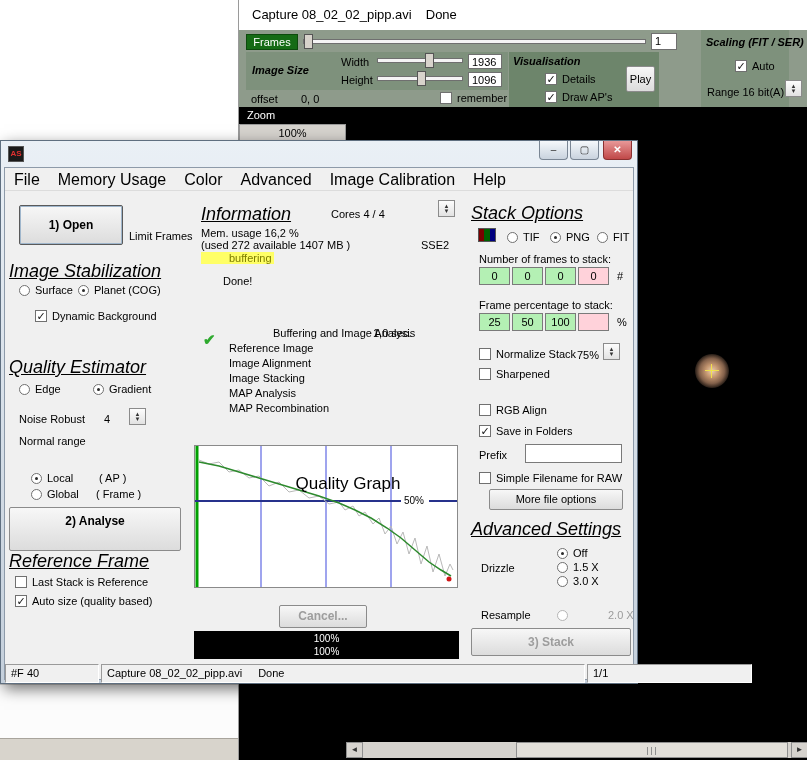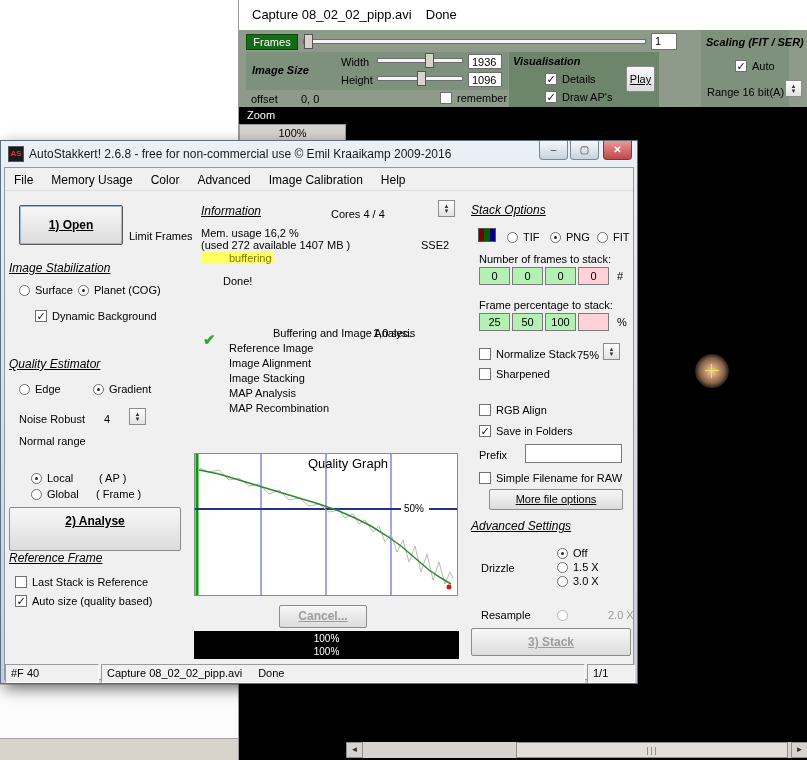--- a/index.html
+++ b/index.html
@@ -20,21 +20,21 @@
   .valbox { position:absolute; background:#fff; border:1px solid #6f6f6f; font-size:11px; line-height:15px; padding-left:3px; }
   .panel-olive { position:absolute; background:#7e917c; }
   .panel-dark  { position:absolute; background:#6d856b; }
   .ital-hdr-cap { font-style:italic; font-weight:bold; font-size:11px; color:#000; }
   .cb, .rb { position:absolute; display:flex; align-items:center; gap:5px; height:14px; white-space:nowrap; }
   .cb .box { width:12px; height:12px; background:#fff; border:1px solid #707070; font-size:11px; line-height:10px; text-align:center; color:#111; flex:0 0 auto; }
   .rb .dot { width:11px; height:11px; border-radius:50%; background:#fff; border:1px solid #707070; position:relative; flex:0 0 auto; }
   .rb.sel .dot::after { content:""; position:absolute; inset:3px; border-radius:50%; background:#2b2b2b; }
   .rb.dis .dot { border-color:#b5b5b5; }
   .rb.dis span { color:#9b9b9b; }
-  .btn { position:absolute; background:linear-gradient(#f7f7f7,#dcdcdc); border:1px solid #8b8b8b; border-radius:2px; text-align:center; font-size:12px; color:#000;text-decoration:underline; }
+  .btn { position:absolute; background:linear-gradient(#f7f7f7,#dcdcdc); border:1px solid #8b8b8b; border-radius:2px; text-align:center; font-size:12px; color:#000; }
   .btn.dis { color:#9d9d9d; }
   .spinner { position:absolute; width:17px; height:17px; background:linear-gradient(#fdfdfd,#e2e2e2); border:1px solid #8b8b8b; display:flex; flex-direction:column; align-items:center; justify-content:center; font-size:6px; line-height:5px; color:#333; }
   .zoom-strip { position:absolute; left:0; top:107px; width:107px; height:17px; background:#000; color:#fff; line-height:17px; padding-left:8px; }
   .zoom-val { position:absolute; left:0; top:124px; width:107px; height:17px; background:#d6d3ce; color:#000; text-align:center; line-height:17px; border:1px solid #9a9a9a; }
   .planet { position:absolute; left:456px; top:354px; width:34px; height:34px; border-radius:50%;
     background:radial-gradient(circle, #ecd0b0 0%, #c49670 26%, #82604a 52%, rgba(70,52,40,.45) 72%, rgba(0,0,0,0) 100%); }
   .cross-h { position:absolute; left:466px; top:370px; width:14px; height:1px; background:#f0e24a; }
   .cross-v { position:absolute; left:472px; top:364px; width:1px; height:14px; background:#f0e24a; }
   .hscroll { position:absolute; left:107px; top:742px; width:462px; height:16px; background:#d6d3ce; }
   .hs-arrow { position:absolute; top:0; width:17px; height:16px; background:#d6d3ce; border:1px solid #8f8f8f; text-align:center; line-height:14px; font-size:8px; color:#333; }
@@ -51,29 +51,29 @@
     background:linear-gradient(#eaf0f6,#c4cfdb); border:1px solid #5f6f80; box-shadow:4px 5px 14px rgba(0,0,0,.55); }
   .as-body { position:absolute; left:3px; top:26px; right:3px; bottom:3px; background:#f0f0f0; border:1px solid #8d9aa9; }
   .as-titlebar { position:absolute; left:0; top:0; width:100%; height:26px; }
   .as-icon { position:absolute; left:7px; top:5px; width:16px; height:16px; background:#1a1a1a; border:1px solid #555;
     color:#e03030; font-size:8px; font-weight:bold; text-align:center; line-height:14px; }
   .as-titletext { position:absolute; left:28px; top:6px; font-size:12px; color:#1a1a1a; white-space:nowrap; }
   .winbtn { position:absolute; top:0; width:29px; height:19px; border:1px solid #7a8694; border-top:none; border-radius:0 0 4px 4px;
     background:linear-gradient(#f5f8fb,#c9d3de); text-align:center; line-height:17px; font-size:10px; color:#333; }
   .winbtn.close { background:linear-gradient(#e89898,#c04848); color:#fff; font-weight:bold; border-color:#8a3030; }
   .as-menubar { position:absolute; left:4px; top:28px; right:4px; height:22px; background:#f0f0f0; border-bottom:1px solid #dcdcdc; display:flex; align-items:center; }
-  .menu-item { padding:3px 9px; font-size:12px; color:#000; }
-  .sec-hdr { position:absolute; font-style:italic; font-size:12px; text-decoration:underline; color:#000; white-space:nowrap; }
+  .menu-item { padding:3px 9px; font-size:16px; color:#000; }
+  .sec-hdr { position:absolute; font-style:italic; font-size:18px; text-decoration:underline; color:#000; white-space:nowrap; }
   .lbl { position:absolute; font-size:11px; color:#000; white-space:nowrap; }
   .hl-buffering { position:absolute; background:#ffff66; color:#7d7d00; padding:0 2px; font-size:11px; }
   .check { position:absolute; color:#2faa2f; font-size:15px; font-weight:bold; }
-  .graph-wrap { position:absolute; left:193px; top:312px; width:264px; height:143px; background:#fff; border:1px solid #8a8a8a; }
-  .graph-title { position:absolute; left:193px; top:315px; width:308px; text-align:center; font-size:13px; color:#000; }
+  .graph-wrap { position:absolute; left:193px; top:304px; width:264px; height:143px; background:#fff; border:1px solid #8a8a8a; }
+  .graph-title { position:absolute; left:193px; top:333px; width:308px; text-align:center; font-size:17px; color:#000; }
   .progress-black { position:absolute; left:193px; top:490px; width:265px; height:28px; background:#000; color:#fff; font-size:10px; text-align:center; line-height:13px; padding-top:1px; }
-  .statusbar { position:absolute; left:4px; top:523px; width:630px; height:19px; display:flex; gap:2px; }
+  .statusbar { position:absolute; left:4px; top:523px; width:747px; height:19px; display:flex; gap:2px; }
   .status-cell { border:1px solid; border-color:#9a9a9a #ffffff #ffffff #9a9a9a; background:#f0f0f0; font-size:11px; line-height:16px; padding-left:5px; white-space:pre; }
   .stackbox { position:absolute; width:31px; height:18px; border:1px solid #7a7a7a; text-align:center; line-height:16px; font-size:11px; }
   .sb-green { background:#b4f0b4; }
   .sb-pink  { background:#ffd2da; }
   .input { position:absolute; background:#fff; border:1px solid #7a7a7a; }
   .color-icon { position:absolute; width:18px; height:14px; border:1px solid #555;
     background:linear-gradient(90deg,#7a0000 0 34%, #006000 34% 67%, #000080 67% 100%); }
 </style>
 </head>
 <body>
@@ -156,21 +156,20 @@
       <div class="hs-arrow" style="right:0;">►</div>
     </div>
   </div>
 
   <div class="bl-white"></div>
   <div class="bl-gray"></div>
 
   <div class="as">
     <div class="as-titlebar">
       <div class="as-icon">AS</div>
-      <div class="as-titletext">AutoStakkert! 2.6.8 - free for non-commercial use © Emil Kraaikamp 2009-2016</div>
       <div class="winbtn" style="right:69px;">–</div>
       <div class="winbtn" style="right:38px;">▢</div>
       <div class="winbtn close" style="right:5px;">✕</div>
     </div>
     <div class="as-body"></div>
 
     <div class="as-menubar">
       <span class="menu-item">File</span>
       <span class="menu-item">Memory Usage</span>
       <span class="menu-item">Color</span>

